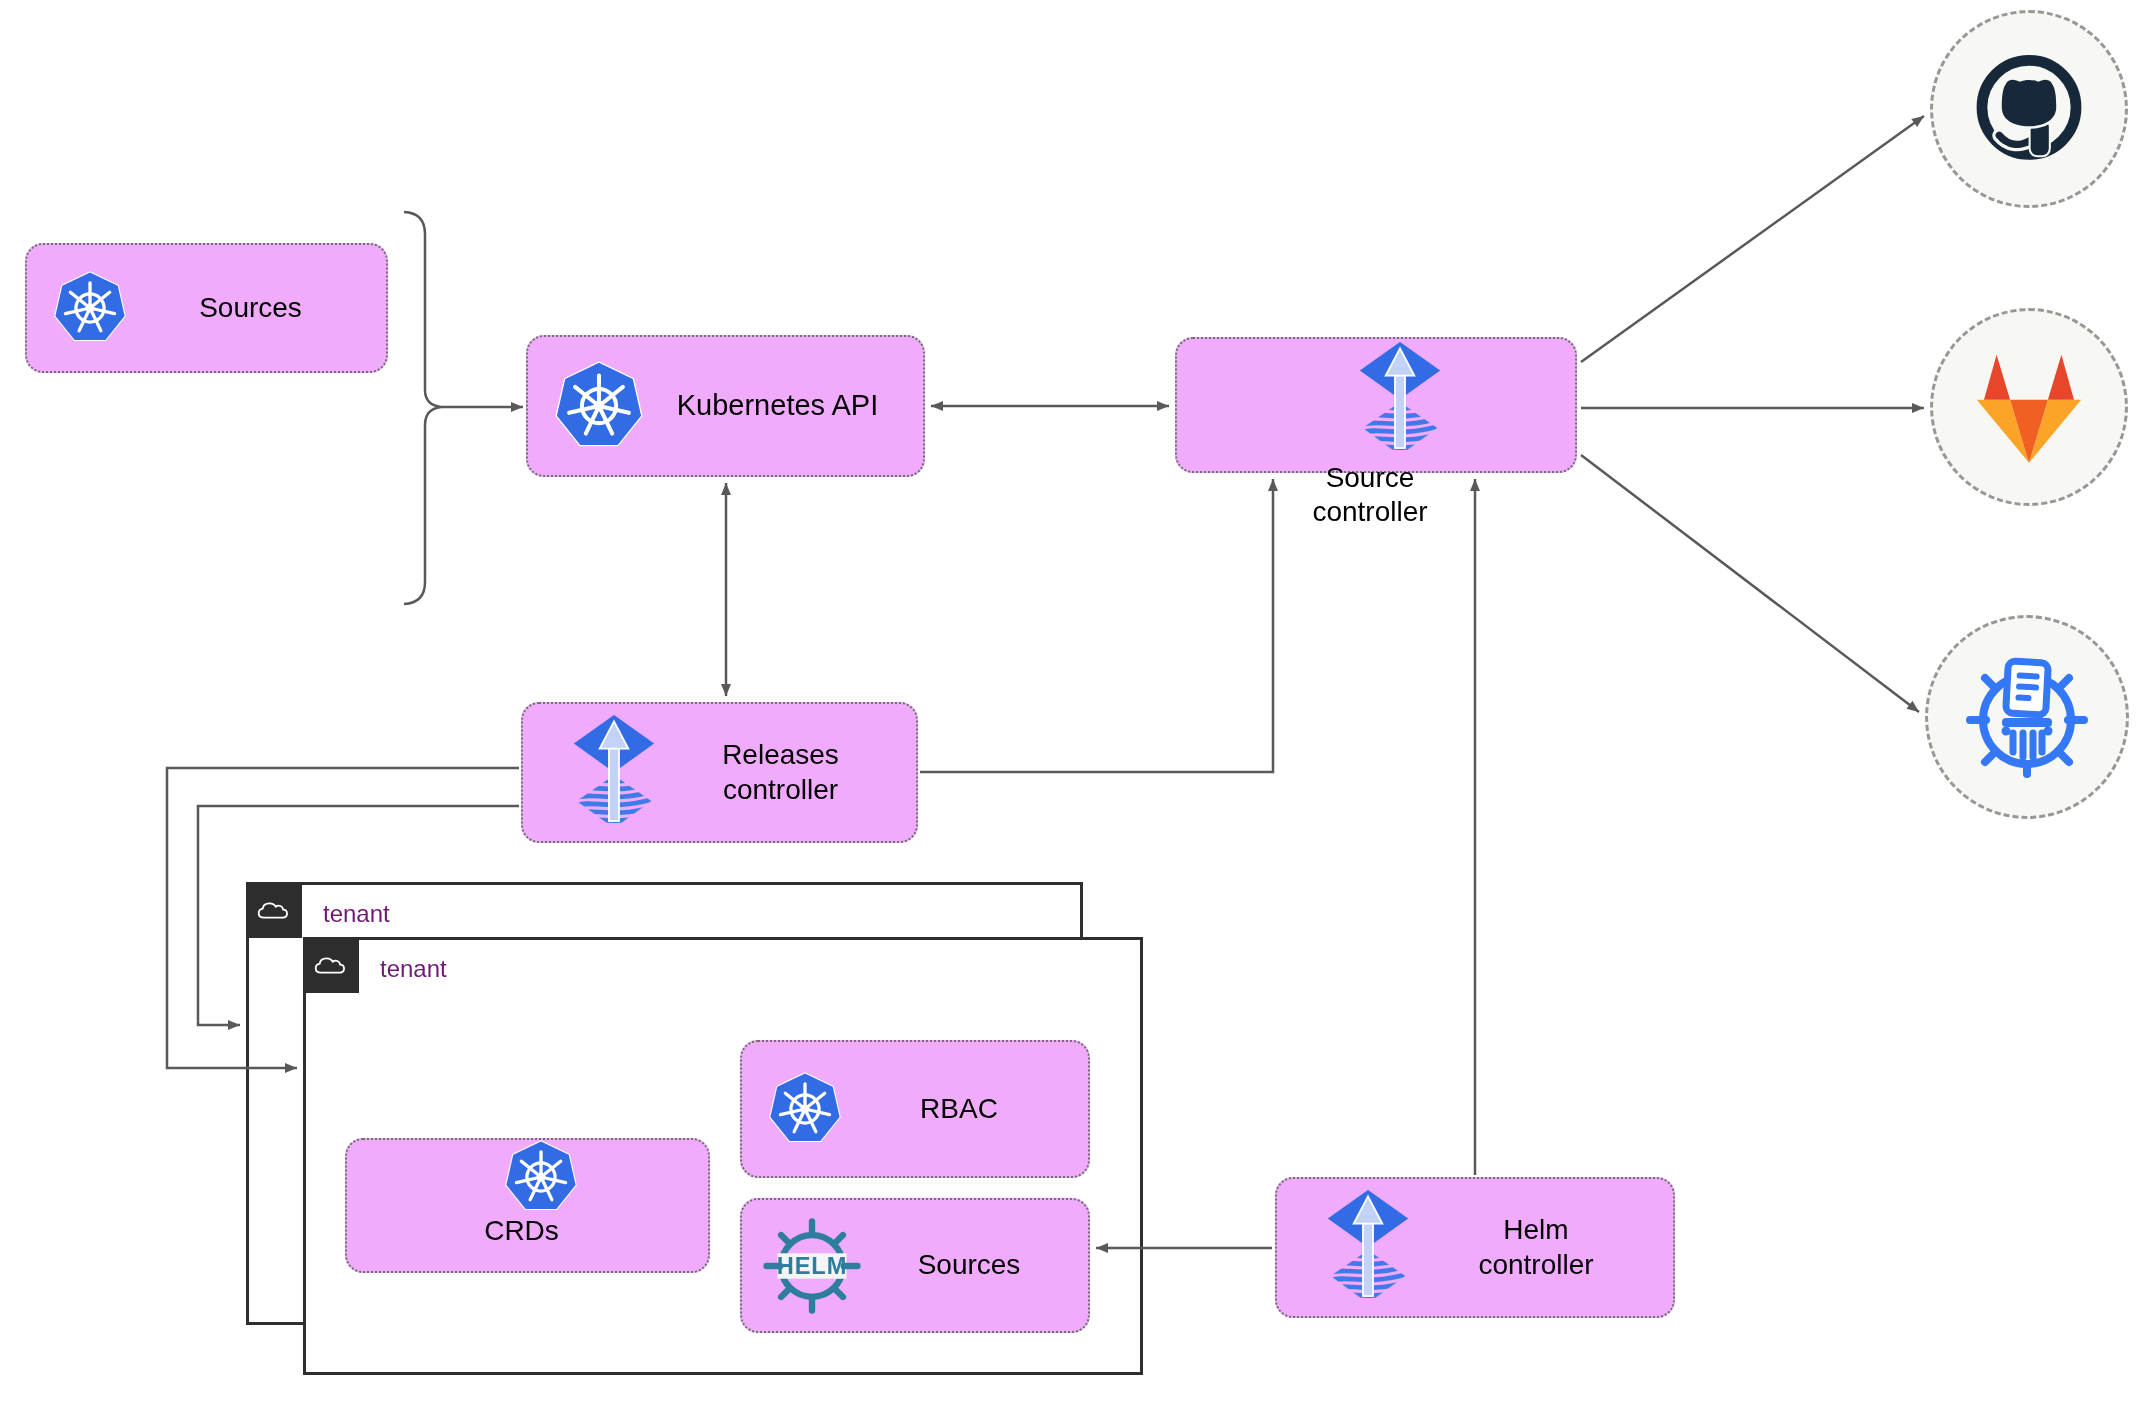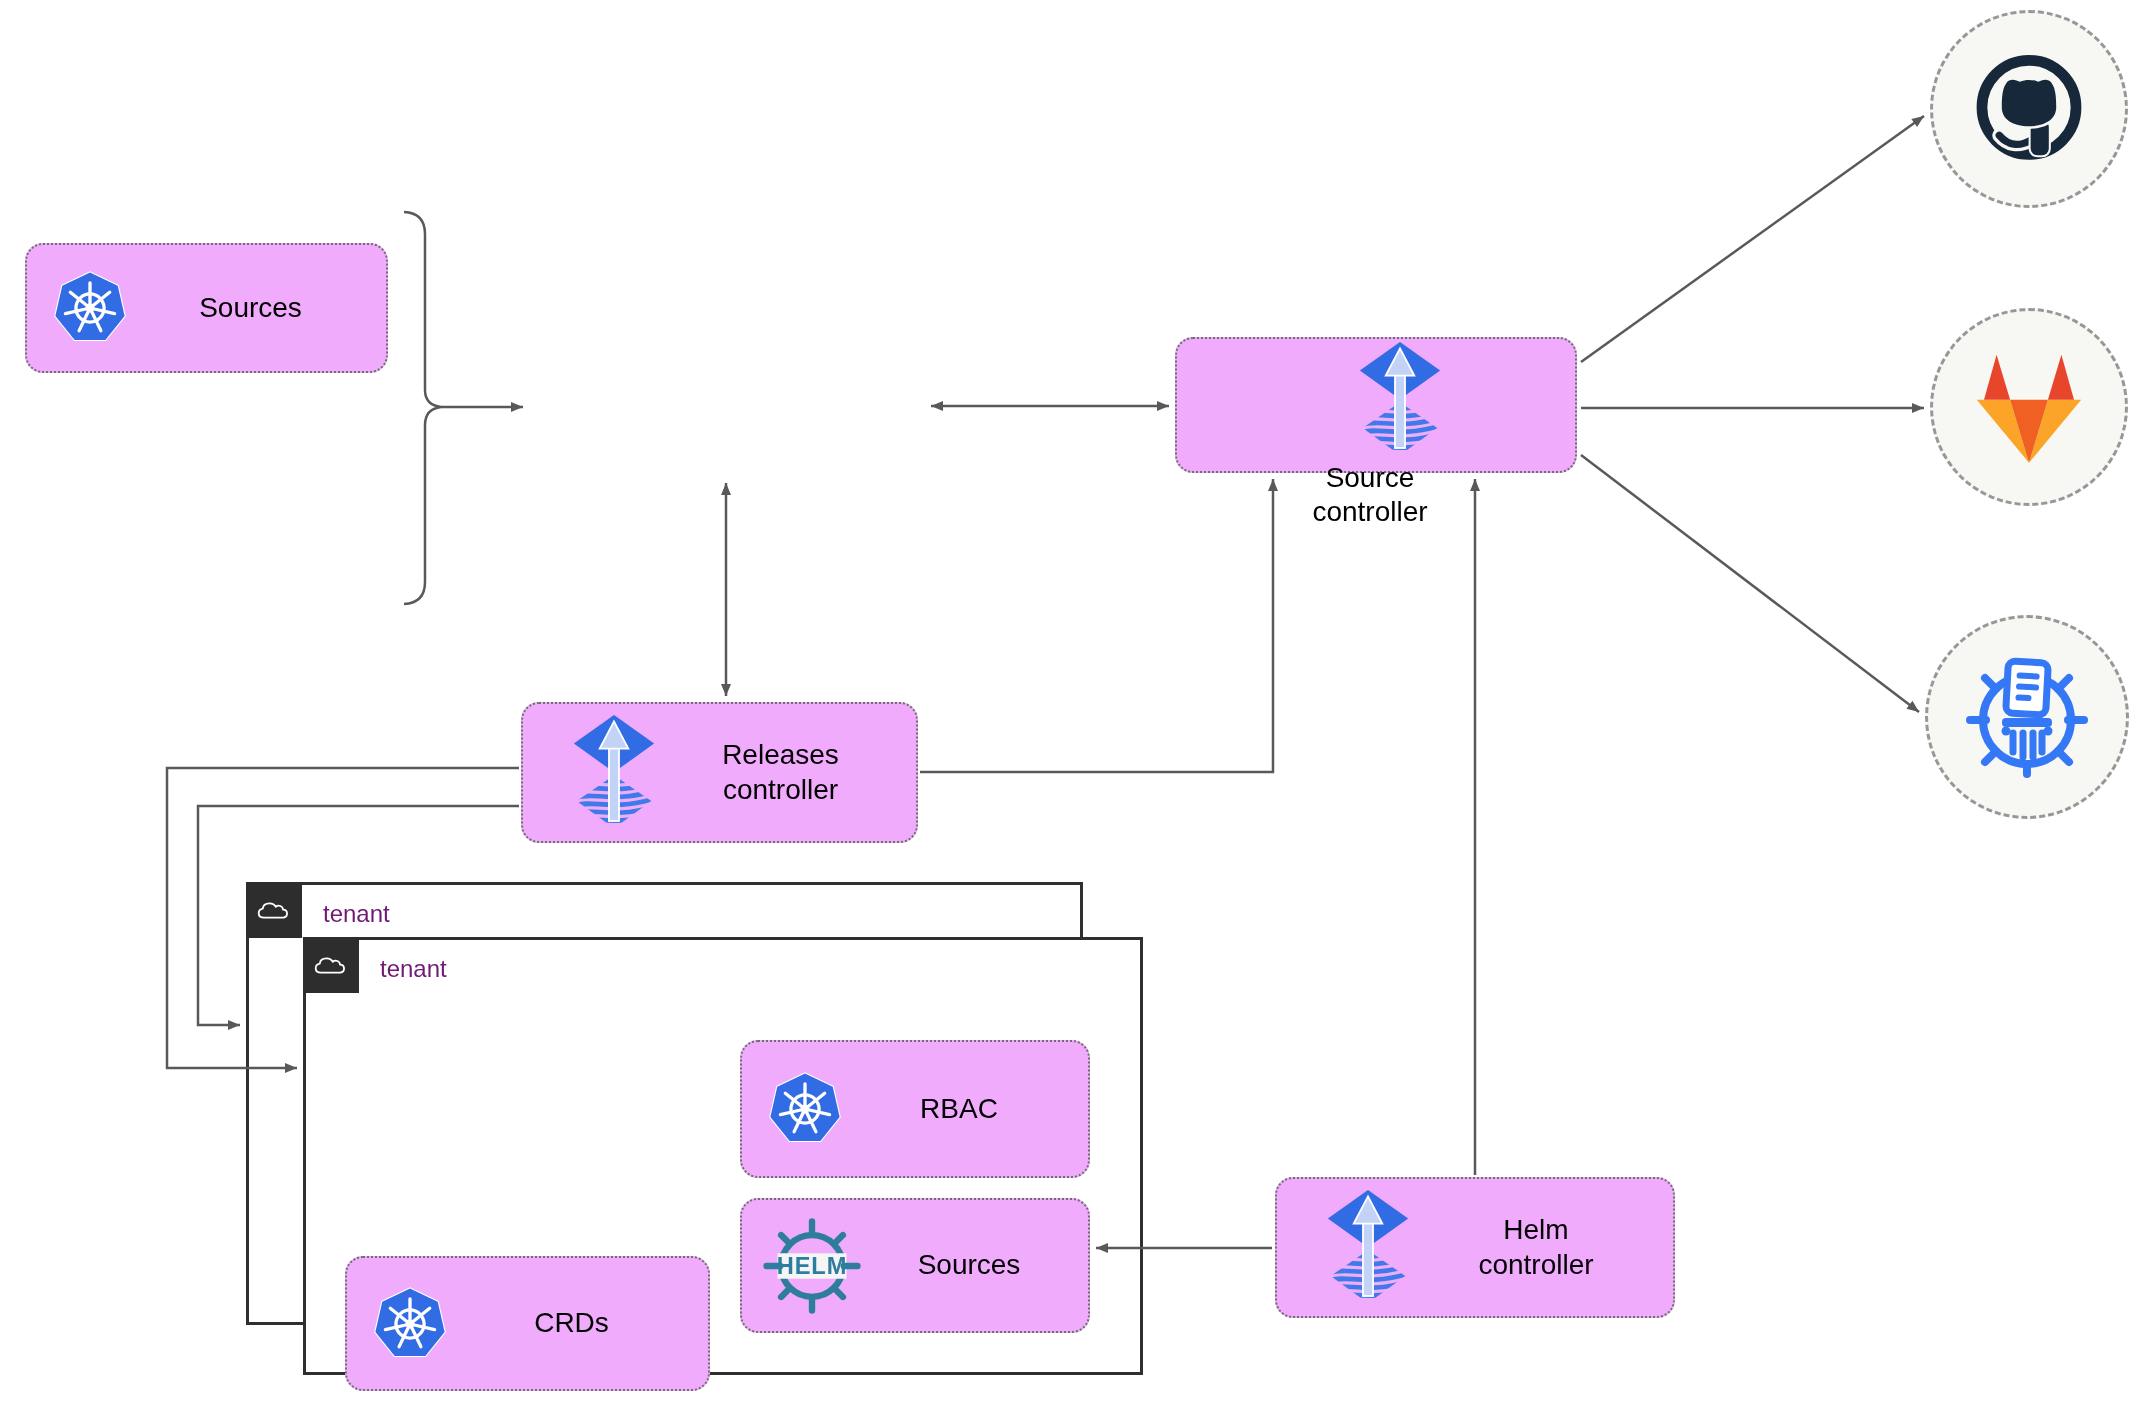--- a/index.html
+++ b/index.html
@@ -68,20 +68,39 @@
           <line x1="50" y1="50" x2="23.4" y2="28.8"></line>
           <circle cx="50" cy="50" r="19" fill="none"></circle>
         </g>
         <circle cx="50" cy="50" r="6" fill="#ffffff"></circle>
       </svg>
     </span>
     <span class="node-label">Sources</span>
   </div>
 
 
+  <div class="node" style="left:526px;top:335px;width:399px;height:142px;">
+    <span class="node-icon">
+      <svg width="90" height="90" viewBox="0 0 100 100">
+        <polygon points="50,2 87.5,20.1 96.8,60.7 70.8,93.2 29.2,93.2 3.2,60.7 12.5,20.1" fill="#326ce5" stroke="#ffffff" stroke-width="3" paint-order="stroke"></polygon>
+        <g stroke="#ffffff" stroke-width="4.5" stroke-linecap="round">
+          <line x1="50" y1="50" x2="50" y2="16"></line>
+            <line x1="50" y1="50" x2="76.6" y2="28.8"></line>
+          <line x1="50" y1="50" x2="83.2" y2="57.6"></line>
+            <line x1="50" y1="50" x2="64.7" y2="80.6"></line>
+          <line x1="50" y1="50" x2="35.3" y2="80.6"></line>
+            <line x1="50" y1="50" x2="16.8" y2="57.6"></line>
+          <line x1="50" y1="50" x2="23.4" y2="28.8"></line>
+          <circle cx="50" cy="50" r="19" fill="none"></circle>
+        </g>
+        <circle cx="50" cy="50" r="6" fill="#ffffff"></circle>
+      </svg>
+    </span>
+    <span class="node-label" style="font-size:29px;">Kubernetes API</span>
+  </div>
 
   <div class="node" style="left:1175px;top:337px;width:402px;height:136px;flex-direction:column;">
     <span class="node-icon" style="margin-left:48px;">
       <svg width="86" height="122" viewBox="0 0 120 170">
         <polygon points="60,4 116,44 60,84 4,44" fill="#316ce4"></polygon>
         <clipPath id="fxclip1">
             <polygon points="60,88 112,124 60,162 8,124"></polygon>
           </clipPath>
         <g clip-path="url(#fxclip1)" stroke="#3e7be8" stroke-width="6.5" fill="none" stroke-linecap="round">
           <path d="M6,98 C30,88 55,106 116,88"></path>
@@ -159,21 +178,21 @@
             <line x1="50" y1="50" x2="16.8" y2="57.6"></line>
           <line x1="50" y1="50" x2="23.4" y2="28.8"></line>
           <circle cx="50" cy="50" r="19" fill="none"></circle>
         </g>
         <circle cx="50" cy="50" r="6" fill="#ffffff"></circle>
       </svg>
     </span>
     <span class="node-label">RBAC</span>
   </div>
 
-  <div class="node" style="left:345px;top:1256px;width:365px;height:135px;">
+  <div class="node" style="left:345px;top:1138px;width:365px;height:135px;flex-direction:column;">
     <span class="node-icon">
       <svg width="74" height="74" viewBox="0 0 100 100">
         <polygon points="50,2 87.5,20.1 96.8,60.7 70.8,93.2 29.2,93.2 3.2,60.7 12.5,20.1" fill="#326ce5" stroke="#ffffff" stroke-width="3" paint-order="stroke"></polygon>
         <g stroke="#ffffff" stroke-width="4.5" stroke-linecap="round">
           <line x1="50" y1="50" x2="50" y2="16"></line>
             <line x1="50" y1="50" x2="76.6" y2="28.8"></line>
           <line x1="50" y1="50" x2="83.2" y2="57.6"></line>
             <line x1="50" y1="50" x2="64.7" y2="80.6"></line>
           <line x1="50" y1="50" x2="35.3" y2="80.6"></line>
             <line x1="50" y1="50" x2="16.8" y2="57.6"></line>

